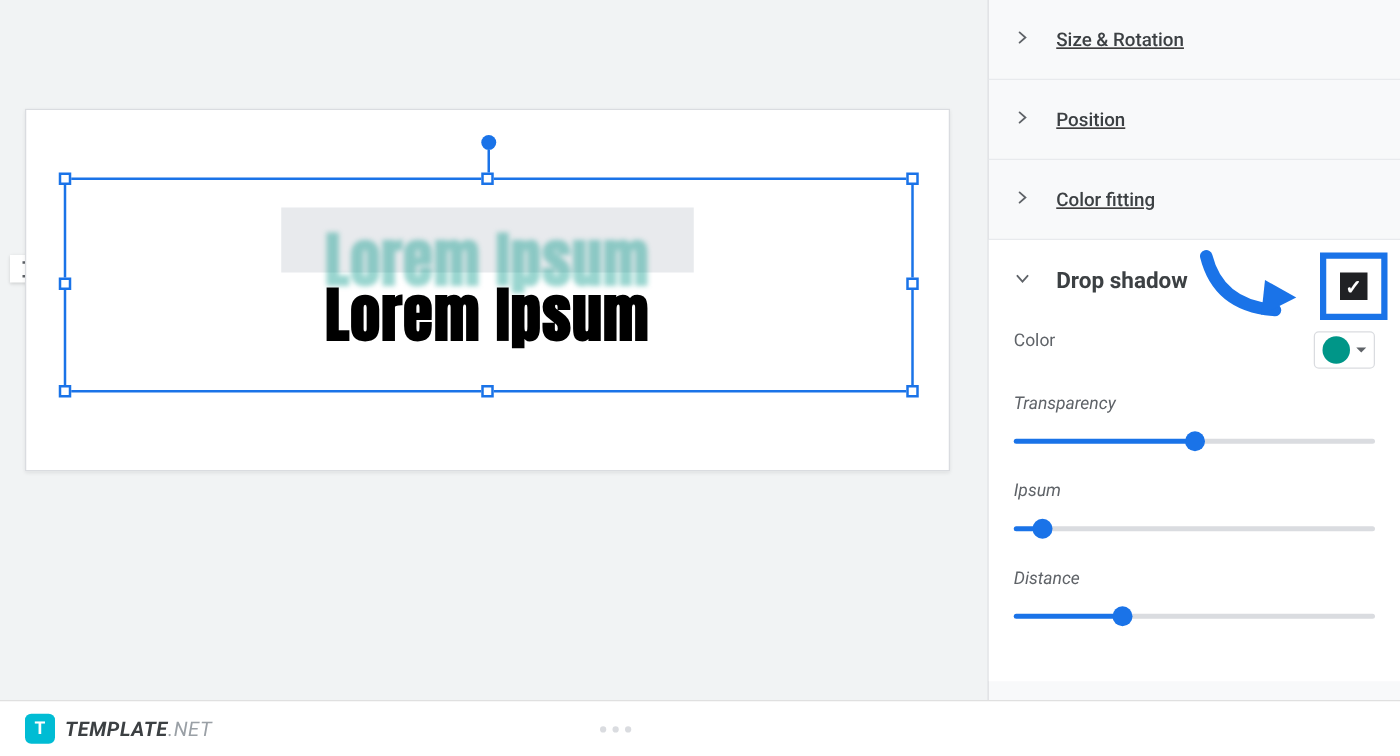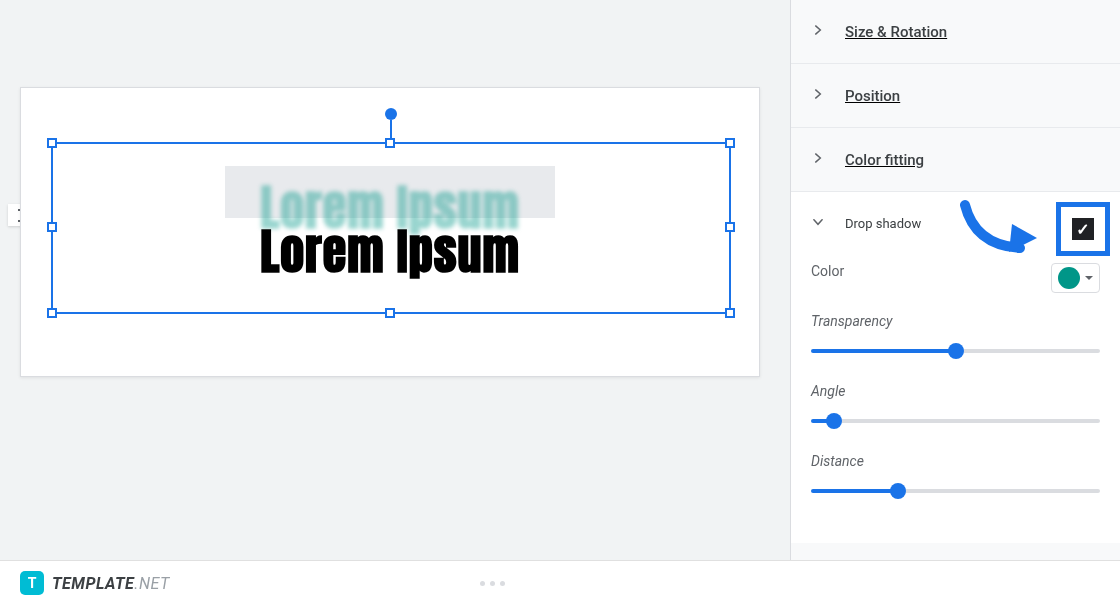--- a/index.html
+++ b/index.html
@@ -33,21 +33,21 @@
     .slide-divider .dot { width: 3px; height: 3px; background: #5f6368; border-radius: 50%; }
     
     .sidebar { width: 330px; background: #f8f9fa; height: 100%; border-left: 1px solid #dadce0; }
     .panel-row { display: flex; align-items: center; padding: 22px 20px; border-bottom: 1px solid #e8eaed; cursor: pointer; gap: 20px; text-decoration: underline; }
     .panel-row .chev { color: #5f6368; }
     .panel-row .label { font-size: 15px; color: #3c4043; font-weight: 500; }
     
     .dropshadow-section { background: #fff; padding: 0 20px 20px 20px; position: relative; }
     .ds-header { display: flex; align-items: center; padding: 22px 0 18px 0; gap: 20px; }
     .ds-header .chev { color: #5f6368; }
-    .ds-header .label { font-size: 13px; color: #3c4043; font-weight: 400; flex: 1; }
+    .ds-header .label { font-size: 18px; color: #3c4043; font-weight: 700; flex: 1; }
     
     .checkbox-highlight { position: absolute; top: 10px; right: 10px; width: 54px; height: 54px; border: 5px solid #1a73e8; display: flex; align-items: center; justify-content: center; }
     .checkbox-inner { width: 22px; height: 22px; background: #202124; display: flex; align-items: center; justify-content: center; }
     .check-mark { color: #fff; font-size: 16px; font-weight: bold; }
     
     .arrow-annotation { position: absolute; top: 190px; left: 960px; pointer-events: none; z-index: 5; }
     
     .color-row { display: flex; align-items: flex-start; justify-content: space-between; margin: 12px 0 20px 0; }
     .color-label { font-size: 14px; color: #5f6368; }
     .color-picker { display: flex; align-items: center; gap: 5px; padding: 3px 6px; border: 1px solid #dadce0; border-radius: 4px; }
@@ -158,21 +158,21 @@
     <div class="slider-group">
       <span class="slider-label">Transparency</span>
       <div class="slider">
         <div class="slider-track" style="right:50%"></div>
         <div class="slider-track-empty" style="left:50%"></div>
         <div class="slider-thumb" style="left:calc(50% - 8px)"></div>
       </div>
     </div>
 
     <div class="slider-group">
-      <span class="slider-label">Angle</span>
+      <span class="slider-label">Ipsum</span>
       <div class="slider">
         <div class="slider-track" style="right:92%"></div>
         <div class="slider-track-empty" style="left:8%"></div>
         <div class="slider-thumb" style="left:calc(8% - 8px)"></div>
       </div>
     </div>
 
     <div class="slider-group">
       <span class="slider-label">Distance</span>
       <div class="slider">

